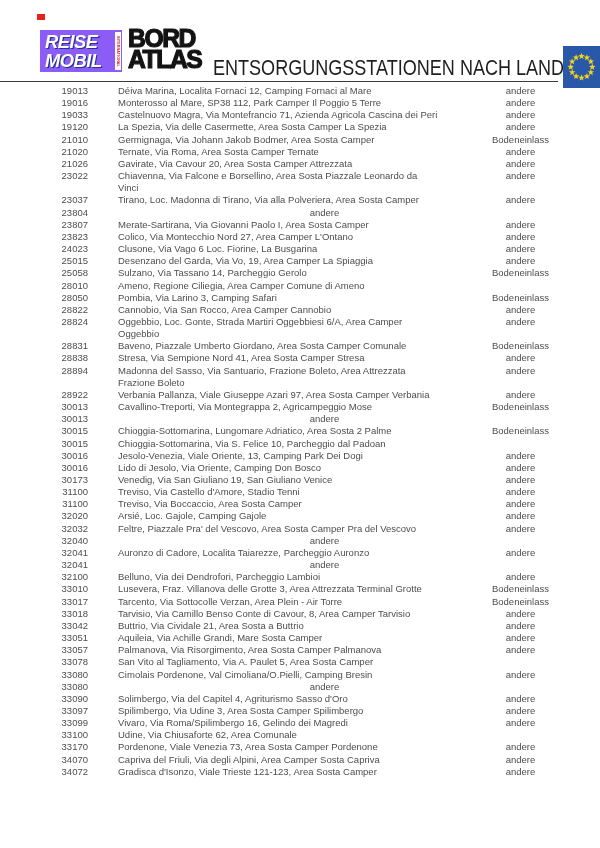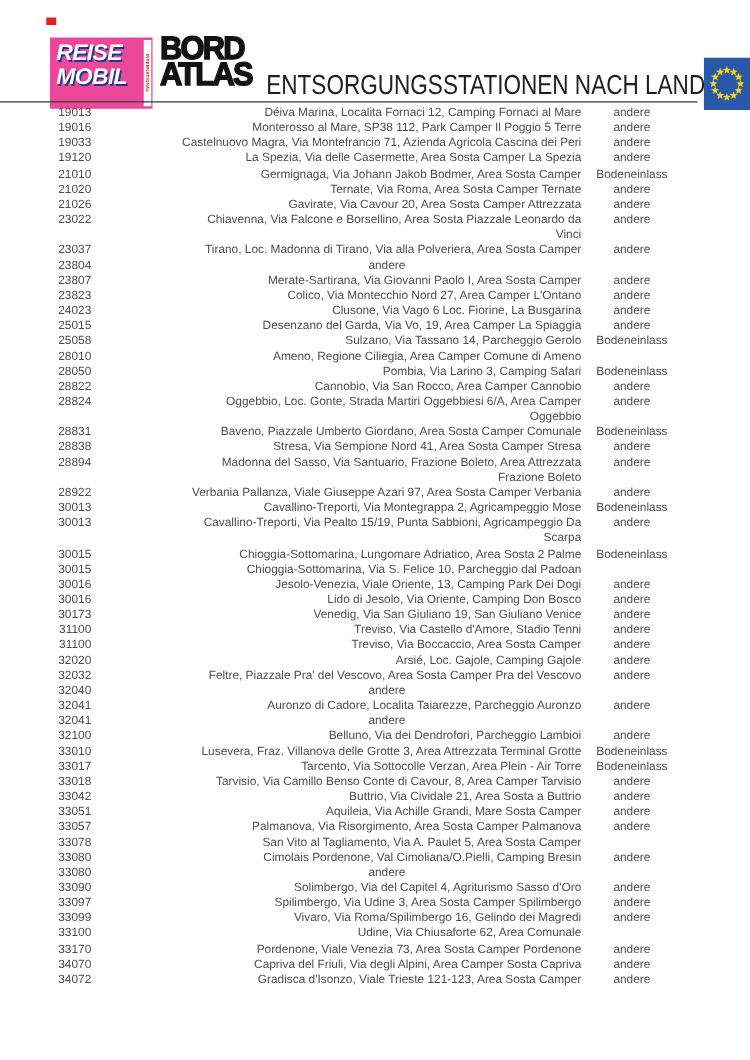--- a/index.html
+++ b/index.html
@@ -5,22 +5,22 @@
   html,body { margin:0; padding:0; background:#ffffff; }
   .page {
     position:relative; width:600px; height:848px; background:#ffffff;
     font-family:"Liberation Sans","DejaVu Sans",sans-serif; overflow:hidden;
   }
 
   
   .red-speck { position:absolute; left:37px; top:14px; width:8px; height:6px; background:#e2231a; }
 
   .logo-rm {
-    position:absolute; left:40px; top:30px; width:82px; height:57px;
-    background:#ec4899; box-sizing:border-box; padding:3px 10px 0 5px;
+    position:absolute; left:40px; top:30px; width:82px; height:42px;
+    background:#8b5cf6; box-sizing:border-box; padding:3px 10px 0 5px;
   }
   .logo-rm .rm-line {
     font-style:italic; font-weight:bold; font-size:18px; line-height:19px;
     color:#ffffff; letter-spacing:-0.5px;
     text-shadow:1.2px 1.4px 0 #20368f;
     transform:scaleX(1.02); transform-origin:left center; white-space:nowrap;
   }
   .logo-rm .intl-strip {
     position:absolute; right:1px; top:2px; bottom:2px; width:6px; background:#ffffff;
     overflow:hidden; display:flex; align-items:center; justify-content:center;
@@ -41,27 +41,27 @@
     position:absolute; left:213px; top:55px;
     font-size:22px; font-weight:normal; color:#1f1f1f; letter-spacing:0;
     transform:scaleX(0.82); transform-origin:left top; white-space:nowrap;
   }
 
   .header-rule { position:absolute; left:0; top:81px; width:558px; height:1px; background:#3a3a3a; }
 
   .eu-flag { position:absolute; left:563px; top:46px; width:37px; height:42px; display:block; }
 
   
-  .stations-table { position:absolute; left:0; top:85px; width:546px; }
+  .stations-table { position:absolute; left:15px; top:85px; width:546px; }
   .row {
     display:flex; align-items:flex-start;
     font-size:9.5px; line-height:12.15px; color:#4d4d4d;
   }
   .cell-code { flex:none; width:73px; text-align:right; }
-  .cell-desc { flex:none; width:362px; margin-left:30px; white-space:pre-line;text-align:right; }
+  .cell-desc { flex:none; width:362px; margin-left:30px; white-space:pre-line; }
   .cell-type { flex:1; text-align:center; white-space:nowrap; }
 </style>
 </head>
 <body>
 
 <div class="page">
 
   <div class="red-speck"></div>
 
   <div class="logo-rm">
@@ -220,22 +220,20 @@
         <div class="cell-desc">Verbania Pallanza, Viale Giuseppe Azari 97, Area Sosta Camper Verbania</div>
         <div class="cell-type">andere</div>
       </div>
       <div class="row">
         <div class="cell-code">30013</div>
         <div class="cell-desc">Cavallino-Treporti, Via Montegrappa 2, Agricampeggio Mose</div>
         <div class="cell-type">Bodeneinlass</div>
       </div>
       <div class="row">
         <div class="cell-code">30013</div>
-        <div class="cell-desc">Cavallino-Treporti, Via Pealto 15/19, Punta Sabbioni, Agricampeggio Da
-Scarpa</div>
         <div class="cell-type">andere</div>
       </div>
       <div class="row">
         <div class="cell-code">30015</div>
         <div class="cell-desc">Chioggia-Sottomarina, Lungomare Adriatico, Area Sosta 2 Palme</div>
         <div class="cell-type">Bodeneinlass</div>
       </div>
       <div class="row">
         <div class="cell-code">30015</div>
         <div class="cell-desc">Chioggia-Sottomarina, Via S. Felice 10, Parcheggio dal Padoan</div>

